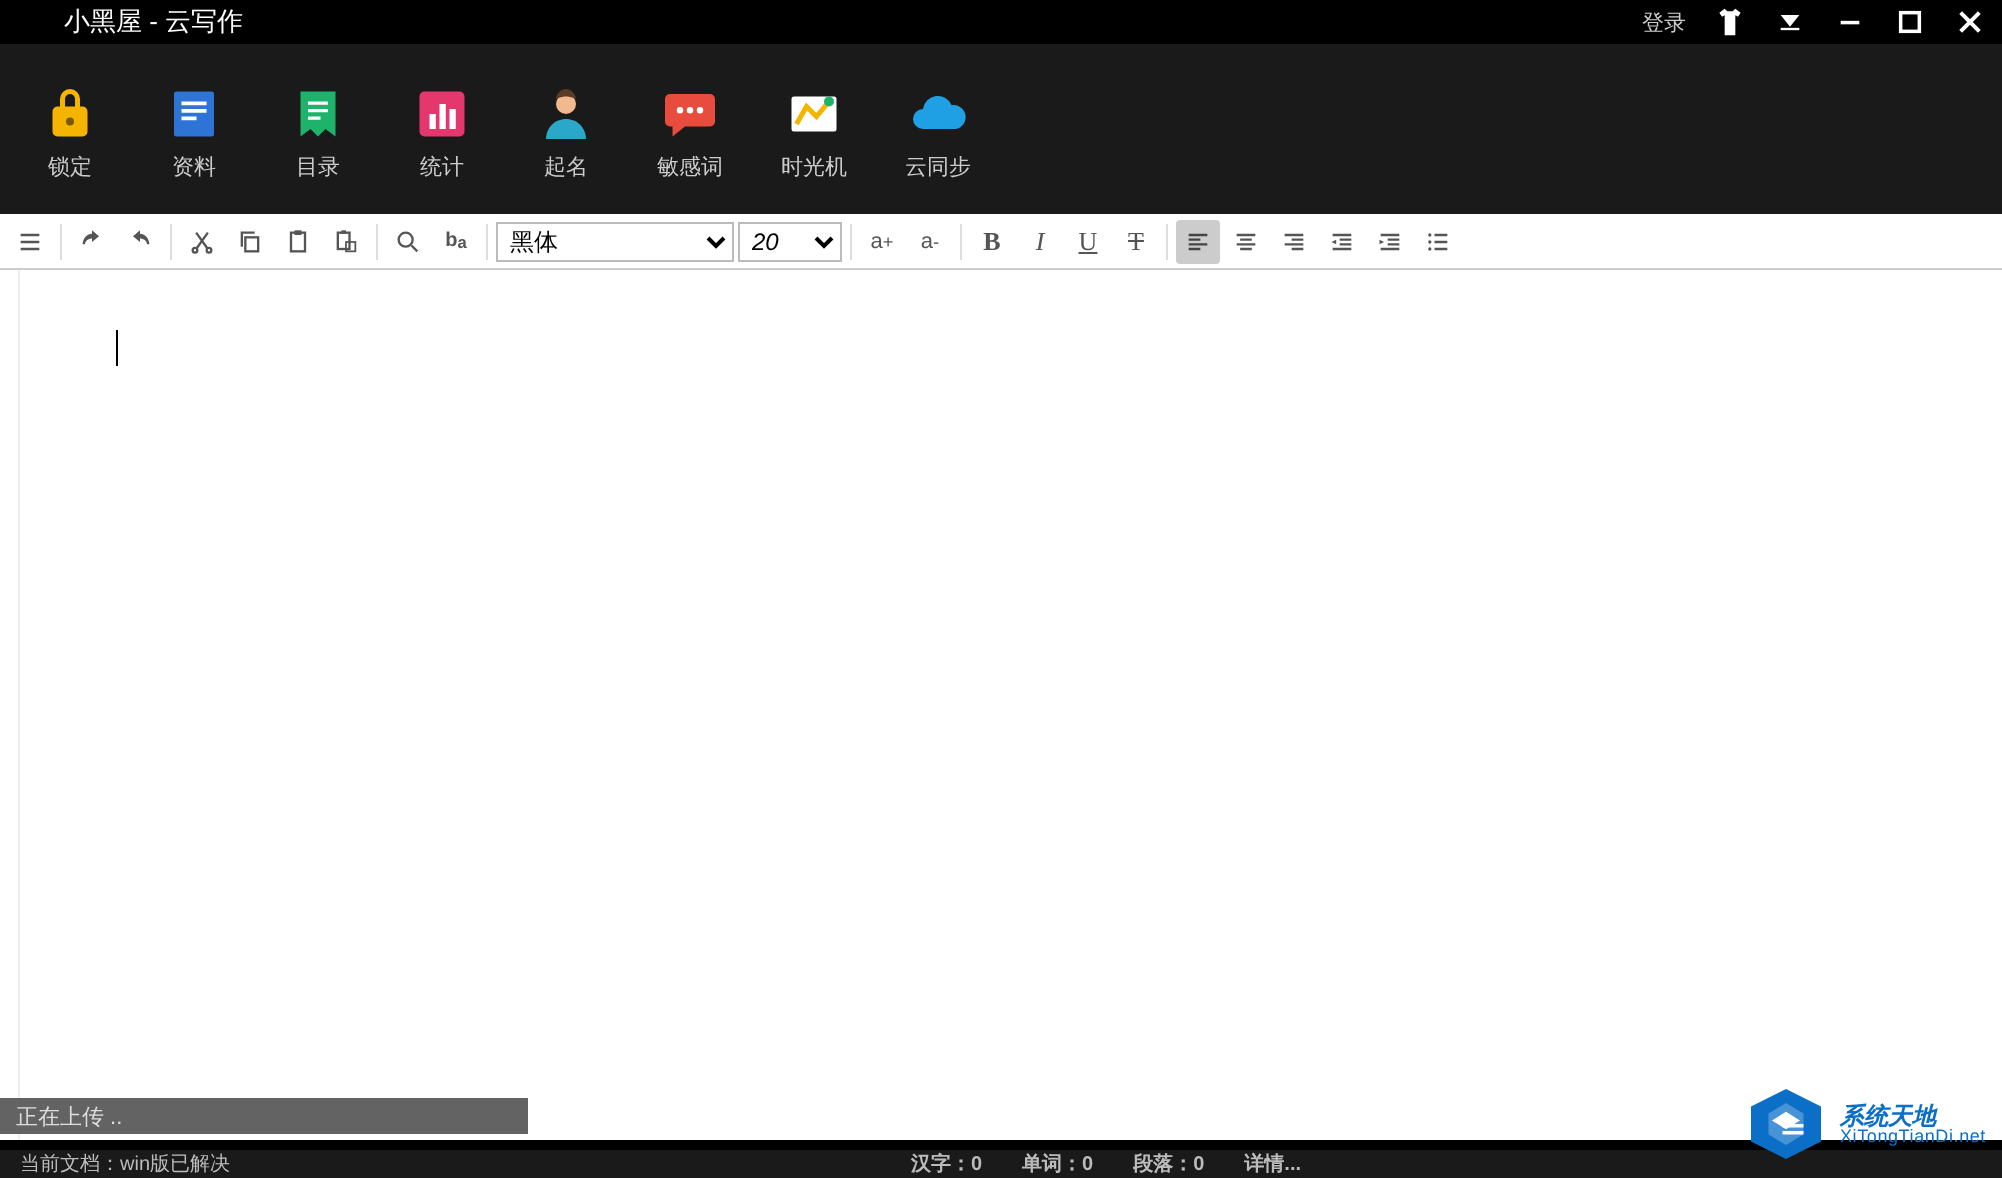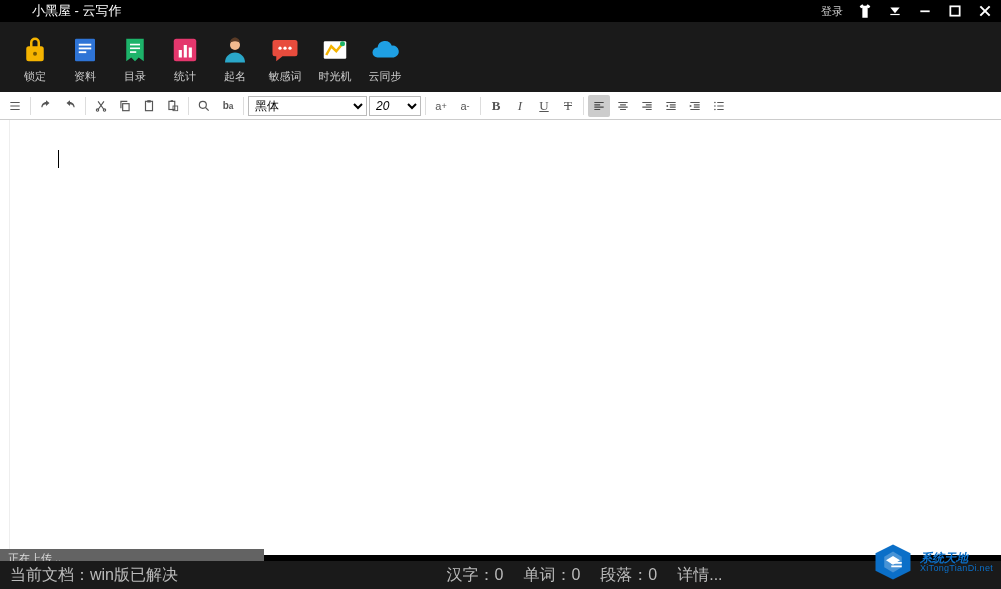--- a/index.html
+++ b/index.html
@@ -6,21 +6,21 @@
     body { width: 1001px; height: 589px; background: #000; overflow: hidden; position: relative; }
     
     
     .titlebar { height: 22px; background: #000; display: flex; align-items: center; padding: 0 8px; color: #fff; font-size: 13px; justify-content: space-between; }
     .title-left { display: flex; align-items: center; gap: 4px; margin-left: 24px; }
     .title-right { display: flex; align-items: center; gap: 14px; }
     .login-text { font-size: 11px; color: #ccc; }
     .tb-icon { width: 16px; height: 16px; display: flex; align-items: center; justify-content: center; cursor: pointer; fill: #fff; }
     
     
-    .main-toolbar { height: 70px; background: #1a1a1a; display: flex; align-items: center; padding: 4px 12px 0; gap: 4px; }
+    .main-toolbar { height: 85px; background: #1a1a1a; display: flex; align-items: center; padding: 4px 12px 0; gap: 16px; }
     .tb-item { display: flex; flex-direction: column; align-items: center; gap: 4px; cursor: pointer; width: 46px; }
     .tb-item-icon { width: 30px; height: 30px; display: flex; align-items: center; justify-content: center; border-radius: 3px; }
     .tb-item-label { color: #ccc; font-size: 11px; }
     
     
     .fmt-toolbar { height: 28px; background: #fff; border-bottom: 1px solid #ccc; display: flex; align-items: center; padding: 0 4px; gap: 2px; }
     .fmt-btn { width: 22px; height: 22px; display: flex; align-items: center; justify-content: center; cursor: pointer; color: #555; font-size: 13px; border-radius: 2px; }
     .fmt-btn.active { background: #ccc; }
     .fmt-sep { width: 1px; height: 18px; background: #ddd; margin: 0 2px; }
     .fmt-select { height: 20px; font-size: 12px; border: 1px solid #bbb; background: #fff; padding: 0 2px; }
@@ -31,23 +31,23 @@
     .editor-wrap { height: 435px; background: #fff; display: flex; }
     .gutter { width: 10px; background: #fff; border-right: 1px solid #eee; }
     .editor { flex: 1; padding: 30px 48px; position: relative; }
     .cursor { width: 1px; height: 18px; background: #000; animation: blink 1s step-end infinite; }
     @keyframes blink { 50% { opacity: 0; } }
     
     
     .upload-status { position: absolute; left: 0; bottom: 22px; width: 264px; height: 18px; background: #636363; color: #ddd; font-size: 11px; padding: 1px 8px; display: flex; align-items: center; }
     
     
-    .statusbar { position: absolute; bottom: 0; left: 0; right: 0; height: 28px; background: #1a1a1a; color: #bbb; font-size: 16px; display: flex; align-items: center; padding: 0 10px; }
+    .statusbar { position: absolute; bottom: 0; left: 0; right: 0; height: 14px; background: #1a1a1a; color: #bbb; font-size: 10px; display: flex; align-items: center; padding: 0 10px; }
     .status-left { flex: 0 0 auto; }
-    .status-center { flex: 1; display: flex; justify-content: center; gap: 20px; }
+    .status-center { flex: 1; display: flex; justify-content: center; gap: 20px; font-weight: bold; }
     .status-item { white-space: nowrap; }
     
     
     .watermark { position: absolute; right: 8px; bottom: 6px; display: flex; align-items: center; gap: 6px; pointer-events: none; }
     .wm-badge { width: 42px; height: 42px; }
     .wm-text { display: flex; flex-direction: column; line-height: 1; }
     .wm-cn { font-size: 12px; font-weight: bold; color: #0b6fc8; font-style: italic; }
     .wm-en { font-size: 9px; color: #0b6fc8; letter-spacing: 0.3px; }
     
     

